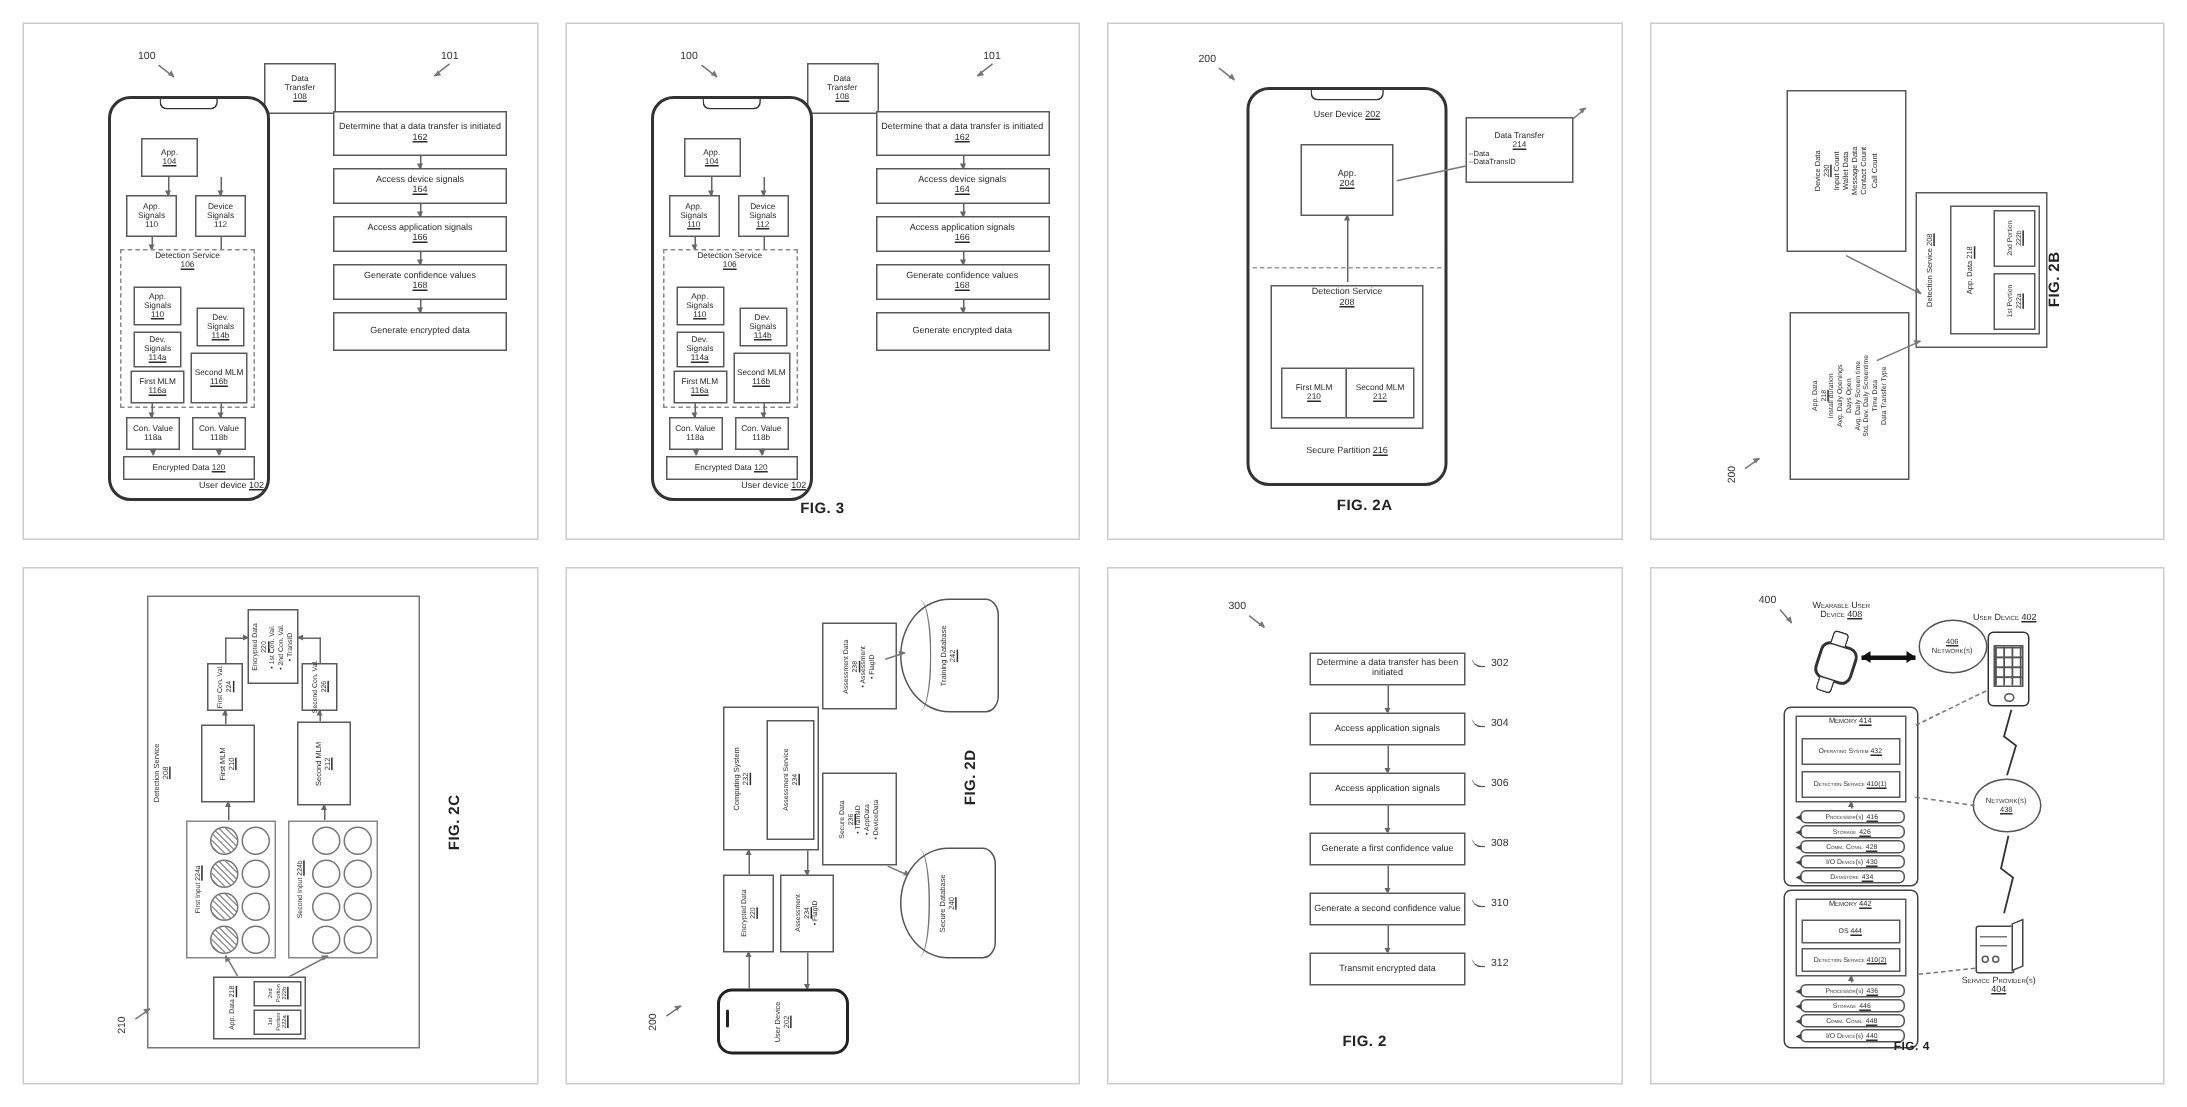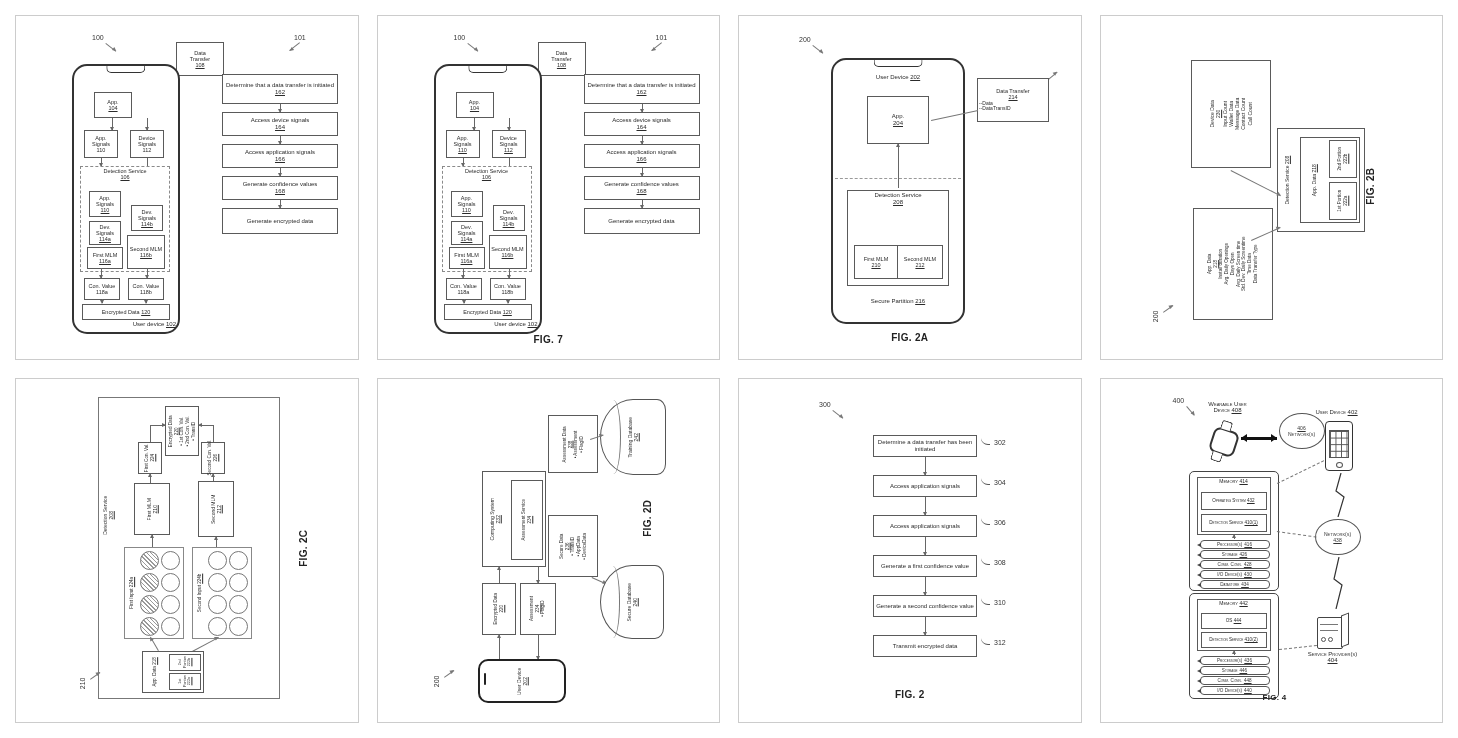--- a/index.html
+++ b/index.html
@@ -256,21 +256,21 @@
     <div class="vline ad" style="left:264px;top:152px;height:8px"></div>
     <div class="bx" style="left:206px;top:160px;width:116px;height:24px">
       <span class="ln">Generate confidence values</span>
         <span class="ln n">168</span>
     </div>
     <div class="vline ad" style="left:264px;top:184px;height:8px"></div>
     <div class="bx" style="left:206px;top:192px;width:116px;height:26px">
       <span class="ln">Generate encrypted data</span>
         <span class="ln n"></span>
     </div>
-    <div class="cap" style="left:0;right:0;top:318px;text-align:center">FIG. 7</div>
+    <div class="cap" style="left:0;right:0;top:318px;text-align:center">FIG. 3</div>
   </div>
 
   <div class="sheet">
     <span class="ref" style="left:60px;top:20px">200</span>
     <div class="dline ae" style="left:74px;top:29px;width:13px;transform:rotate(38deg)"></div>
     <div class="dline ae" style="left:308px;top:64px;width:13px;transform:rotate(-40deg)"></div>
 
     <div class="phone" style="left:92px;top:42px;width:130px;height:262px">
       <div class="txt" style="left:0;right:0;top:14px">
         <span>User Device</span>&nbsp;<span class="n">202</span>

